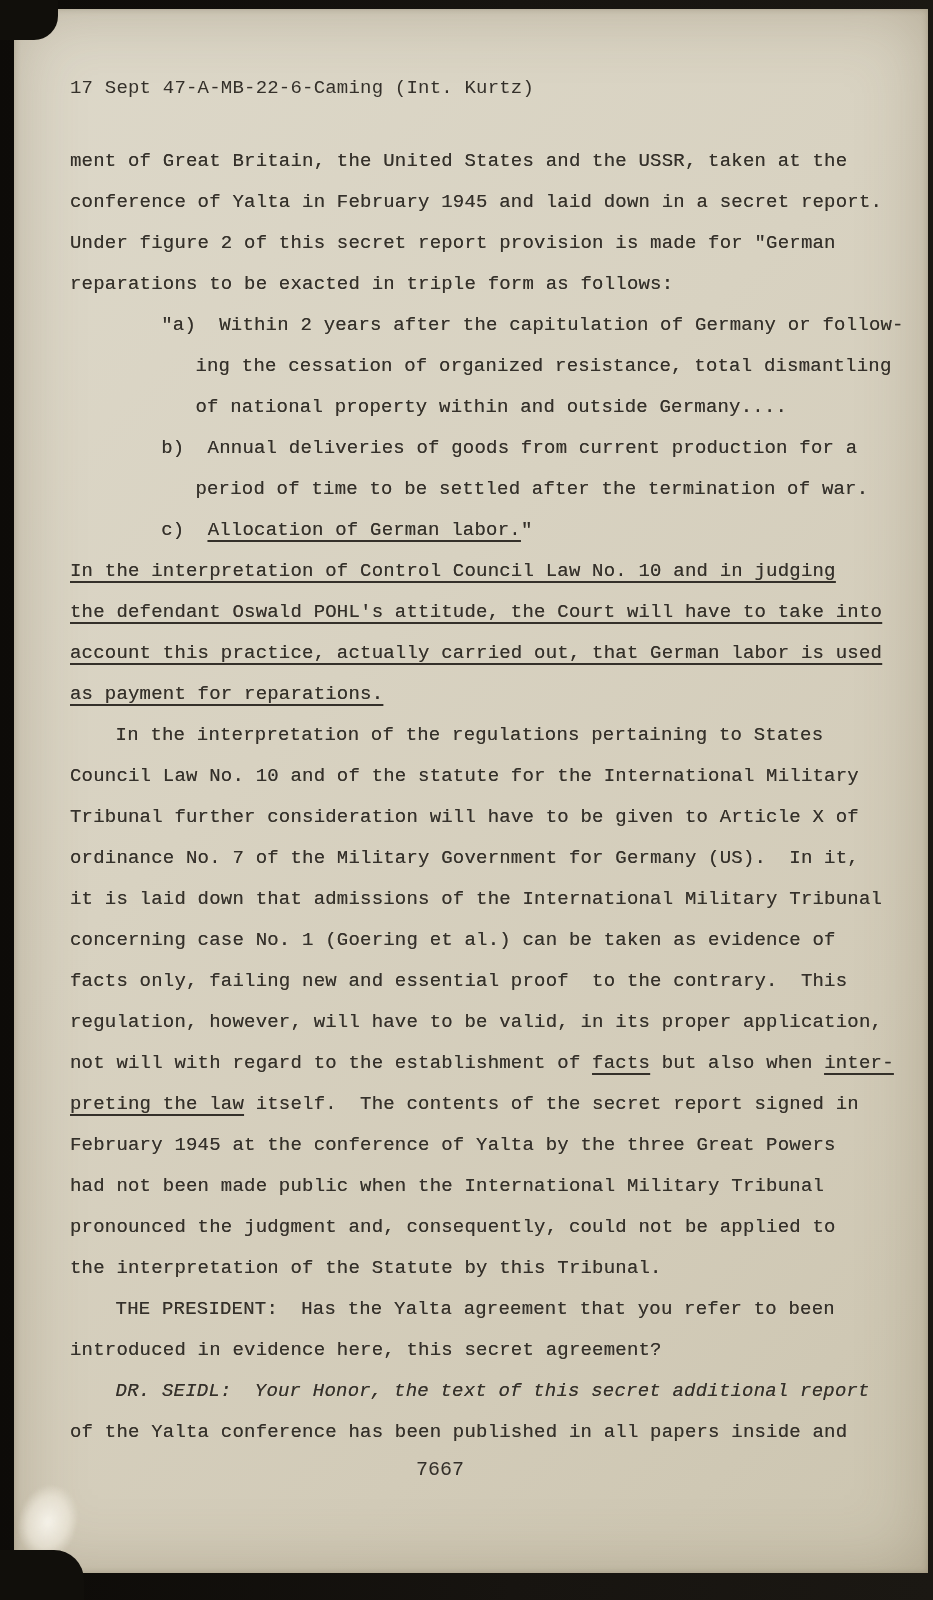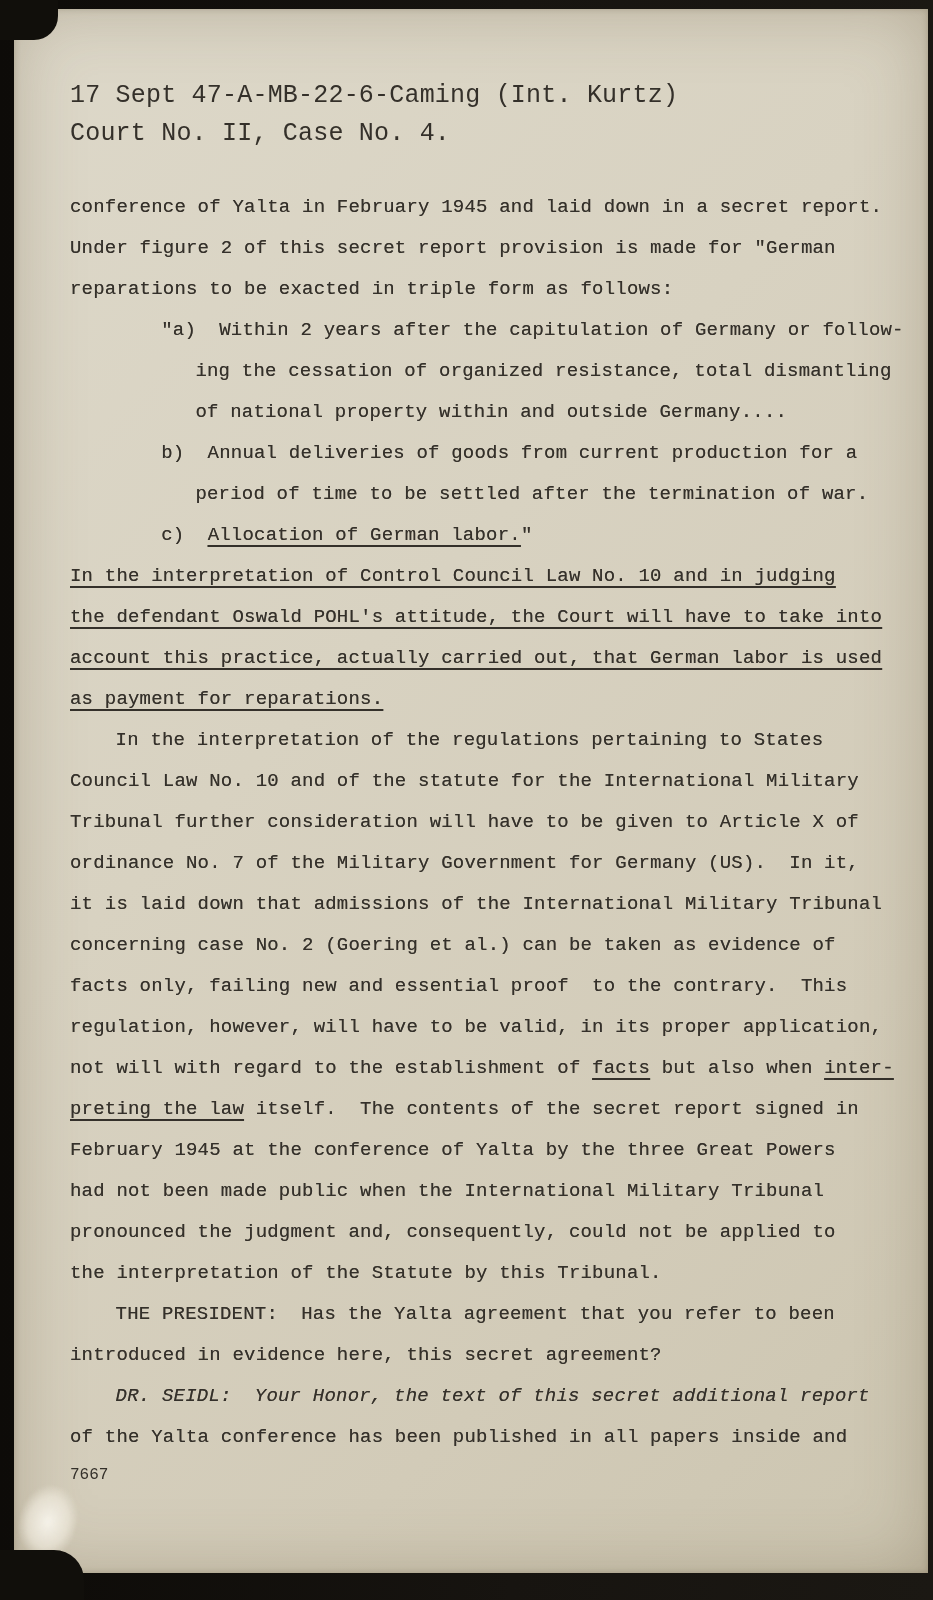--- a/index.html
+++ b/index.html
@@ -17,43 +17,43 @@
   }
   .paper {
     position: absolute;
     left: 14px; top: 9px; right: 5px; bottom: 27px;
     background: linear-gradient(135deg, #ddd8c9 0%, #d8d2c1 40%, #d2cbb8 75%, #ccc5b0 100%);
     box-shadow: inset 0 0 70px rgba(92, 76, 46, 0.28), inset 0 0 6px rgba(70,58,34,0.25);
     color: #34302a;
     padding: 64px 28px 0 56px;
   }
   .header-line {
-    font-size: 25px;
+    font-size: 19px;
     line-height: 30px;
     white-space: pre;
     letter-spacing: 0.2px;
-    margin-top: 8px;
   }
   .doc-body { margin-top: 38px; }
   .line {
     font-size: 19px;
     line-height: 41px;
     white-space: pre;
     letter-spacing: 0.2px;
     text-shadow: 0 0 0.6px rgba(52,48,42,0.7);
   }
   .line .u {
     text-decoration: underline;
     text-underline-offset: 5px;
     text-decoration-thickness: 1.5px;
   }
   .page-number {
     margin-top: 2px;
     width: 740px;
-    font-size: 16px;
+    text-align: center;
+    font-size: 20px;
     line-height: 30px;
   }
   .notch-tl {
     position: absolute; left: 0; top: 0;
     width: 58px; height: 40px;
     background: #110f0b;
     border-bottom-right-radius: 24px;
   }
   .notch-bl {
     position: absolute; left: 0; bottom: 0;
@@ -72,42 +72,42 @@
     filter: blur(1px);
   }
 </style>
 </head>
 <body>
 
 <div class="scan">
   <div class="paper">
     <div class="doc-header">
       <div class="header-line">17 Sept 47-A-MB-22-6-Caming (Int. Kurtz)</div>
-      <div class="header-line">Court No. II, Case No. 4.</div>
     </div>
     <div class="doc-body" id="doc-body">
+        <div class="line"><span>ment of Great Britain, the United States and the USSR, taken at the</span></div>
         <div class="line"><span>conference of Yalta in February 1945 and laid down in a secret report.</span></div>
         <div class="line"><span>Under figure 2 of this secret report provision is made for "German</span></div>
         <div class="line"><span>reparations to be exacted in triple form as follows:</span></div>
         <div class="line" style="padding-left: 8ch;"><span>"a)  Within 2 years after the capitulation of Germany or follow-</span></div>
         <div class="line" style="padding-left: 11ch;"><span>ing the cessation of organized resistance, total dismantling</span></div>
         <div class="line" style="padding-left: 11ch;"><span>of national property within and outside Germany....</span></div>
         <div class="line" style="padding-left: 8ch;"><span>b)  Annual deliveries of goods from current production for a</span></div>
         <div class="line" style="padding-left: 11ch;"><span>period of time to be settled after the termination of war.</span></div>
         <div class="line" style="padding-left: 8ch;"><span>c)  </span><span class="u">Allocation of German labor.</span><span>"</span></div>
         <div class="line"><span class="u">In the interpretation of Control Council Law No. 10 and in judging</span></div>
         <div class="line"><span class="u">the defendant Oswald POHL's attitude, the Court will have to take into</span></div>
         <div class="line"><span class="u">account this practice, actually carried out, that German labor is used</span></div>
         <div class="line"><span class="u">as payment for reparations.</span></div>
         <div class="line" style="padding-left: 4ch;"><span>In the interpretation of the regulations pertaining to States</span></div>
         <div class="line"><span>Council Law No. 10 and of the statute for the International Military</span></div>
         <div class="line"><span>Tribunal further consideration will have to be given to Article X of</span></div>
         <div class="line"><span>ordinance No. 7 of the Military Government for Germany (US).  In it,</span></div>
         <div class="line"><span>it is laid down that admissions of the International Military Tribunal</span></div>
-        <div class="line"><span>concerning case No. 2 (Goering et al.) can be taken as evidence of</span></div>
+        <div class="line"><span>concerning case No. 1 (Goering et al.) can be taken as evidence of</span></div>
         <div class="line"><span>facts only, failing new and essential proof  to the contrary.  This</span></div>
         <div class="line"><span>regulation, however, will have to be valid, in its proper application,</span></div>
         <div class="line"><span>not will with regard to the establishment of </span><span class="u">facts</span><span> but also when </span><span class="u">inter-</span></div>
         <div class="line"><span class="u">preting the law</span><span> itself.  The contents of the secret report signed in</span></div>
         <div class="line"><span>February 1945 at the conference of Yalta by the three Great Powers</span></div>
         <div class="line"><span>had not been made public when the International Military Tribunal</span></div>
         <div class="line"><span>pronounced the judgment and, consequently, could not be applied to</span></div>
         <div class="line"><span>the interpretation of the Statute by this Tribunal.</span></div>
         <div class="line" style="padding-left: 4ch;"><span>THE PRESIDENT:  Has the Yalta agreement that you refer to been</span></div>
         <div class="line"><span>introduced in evidence here, this secret agreement?</span></div>

